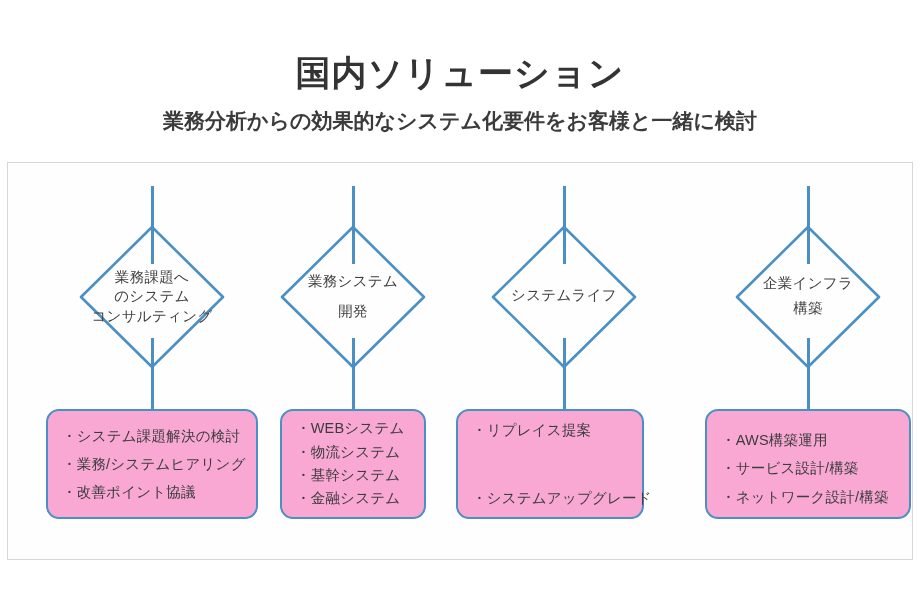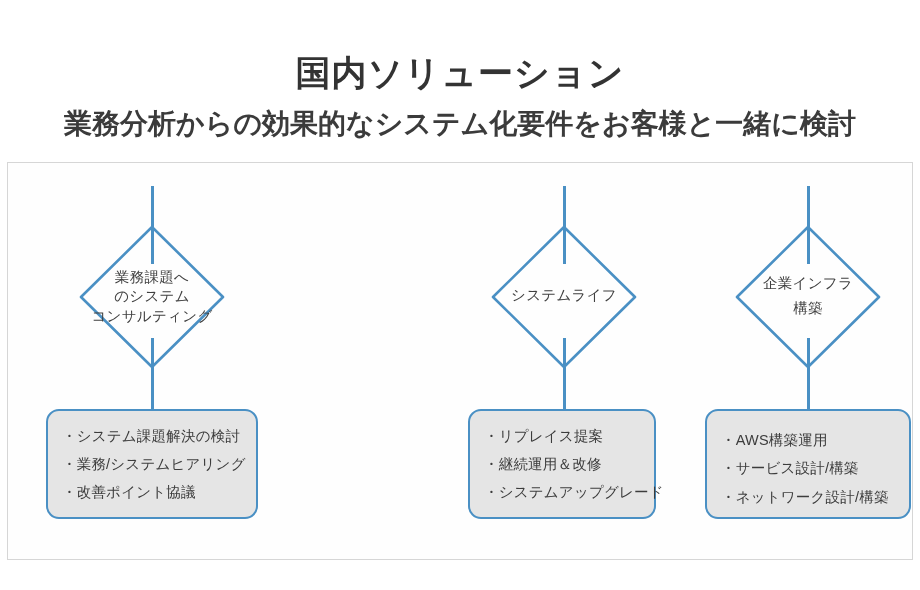--- a/index.html
+++ b/index.html
@@ -29,21 +29,21 @@
     padding-top: 46px;
     font-size: 35px;
     font-weight: bold;
     letter-spacing: 1px;
     color: #333333;
     line-height: 1.1;
   }
   #page-subtitle {
     margin: 0;
     padding-top: 16px;
-    font-size: 28px;
+    font-size: 21px;
     font-weight: bold;
     letter-spacing: 0px;
     color: #3b3b3b;
     line-height: 1.1;
   }
 
   
   #diagram-frame {
     position: absolute;
     left: 7px;
@@ -108,21 +108,21 @@
   .diamond-label.wide-gap { line-height: 2.05; }
   .diamond-label.mid-gap  { line-height: 1.75; font-family: Liberation Mono, monospace; }
 
   
   .bullet-box {
     position: absolute;
     top: 246px;
     border: 2px solid #4a90c4;
     border-radius: 13px;
     box-sizing: border-box;
-    background: #e5e5e5;
+    background: #f9a8d4;
     display: flex;
     flex-direction: column;
     justify-content: center;
     padding: 6px 14px;
   }
   .bullet-item {
     font-size: 14.5px;
     line-height: 1.95;
     color: #3c3c3c;
     letter-spacing: 0.2px;
@@ -153,35 +153,53 @@
       </div>
     </div>
     <div class="connector connector-bottom"></div>
     <div class="bullet-box" style="left:0px; width:212px; height:110px;">
       <div class="bullet-item">・システム課題解決の検討</div>
       <div class="bullet-item">・業務/システムヒアリング</div>
       <div class="bullet-item">・改善ポイント協議</div>
     </div>
   </div>
 
+  <div class="flow-column" style="left:272px; width:146px;">
+    <div class="connector connector-top"></div>
+    <div class="diamond-wrap">
+      <svg width="150" height="148" viewBox="0 0 150 148">
+        <path d="M75 4 L146 74 L75 144 L4 74 Z" fill="none" stroke="#4a90c4" stroke-width="2.6" stroke-linejoin="round"></path>
+      </svg>
+      <div class="diamond-label wide-gap">
+        <span>業務システム</span>
+        <span>開発</span>
+      </div>
+    </div>
+    <div class="connector connector-bottom"></div>
+    <div class="bullet-box dense" style="left:0px; width:146px; height:110px;">
+      <div class="bullet-item">・WEBシステム</div>
+      <div class="bullet-item">・物流システム</div>
+      <div class="bullet-item">・基幹システム</div>
+      <div class="bullet-item">・金融システム</div>
+    </div>
+  </div>
 
   <div class="flow-column" style="left:448px; width:216px;">
     <div class="connector connector-top"></div>
     <div class="diamond-wrap">
       <svg width="150" height="148" viewBox="0 0 150 148">
         <path d="M75 4 L146 74 L75 144 L4 74 Z" fill="none" stroke="#4a90c4" stroke-width="2.6" stroke-linejoin="round"></path>
       </svg>
       <div class="diamond-label mid-gap">
         <span>システムライフ</span>
       </div>
     </div>
     <div class="connector connector-bottom"></div>
-    <div class="bullet-box" style="left:12px; width:188px; height:110px;">
+    <div class="bullet-box" style="left:0px; width:188px; height:110px;gap:39px;">
       <div class="bullet-item">・リプレイス提案</div>
-      <div class="bullet-item">・継続運用＆改修</div>
       <div class="bullet-item">・システムアップグレード</div>
     </div>
   </div>
 
   <div class="flow-column" style="left:697px; width:206px;">
     <div class="connector connector-top"></div>
     <div class="diamond-wrap">
       <svg width="150" height="148" viewBox="0 0 150 148">
         <path d="M75 4 L146 74 L75 144 L4 74 Z" fill="none" stroke="#4a90c4" stroke-width="2.6" stroke-linejoin="round"></path>
       </svg>

